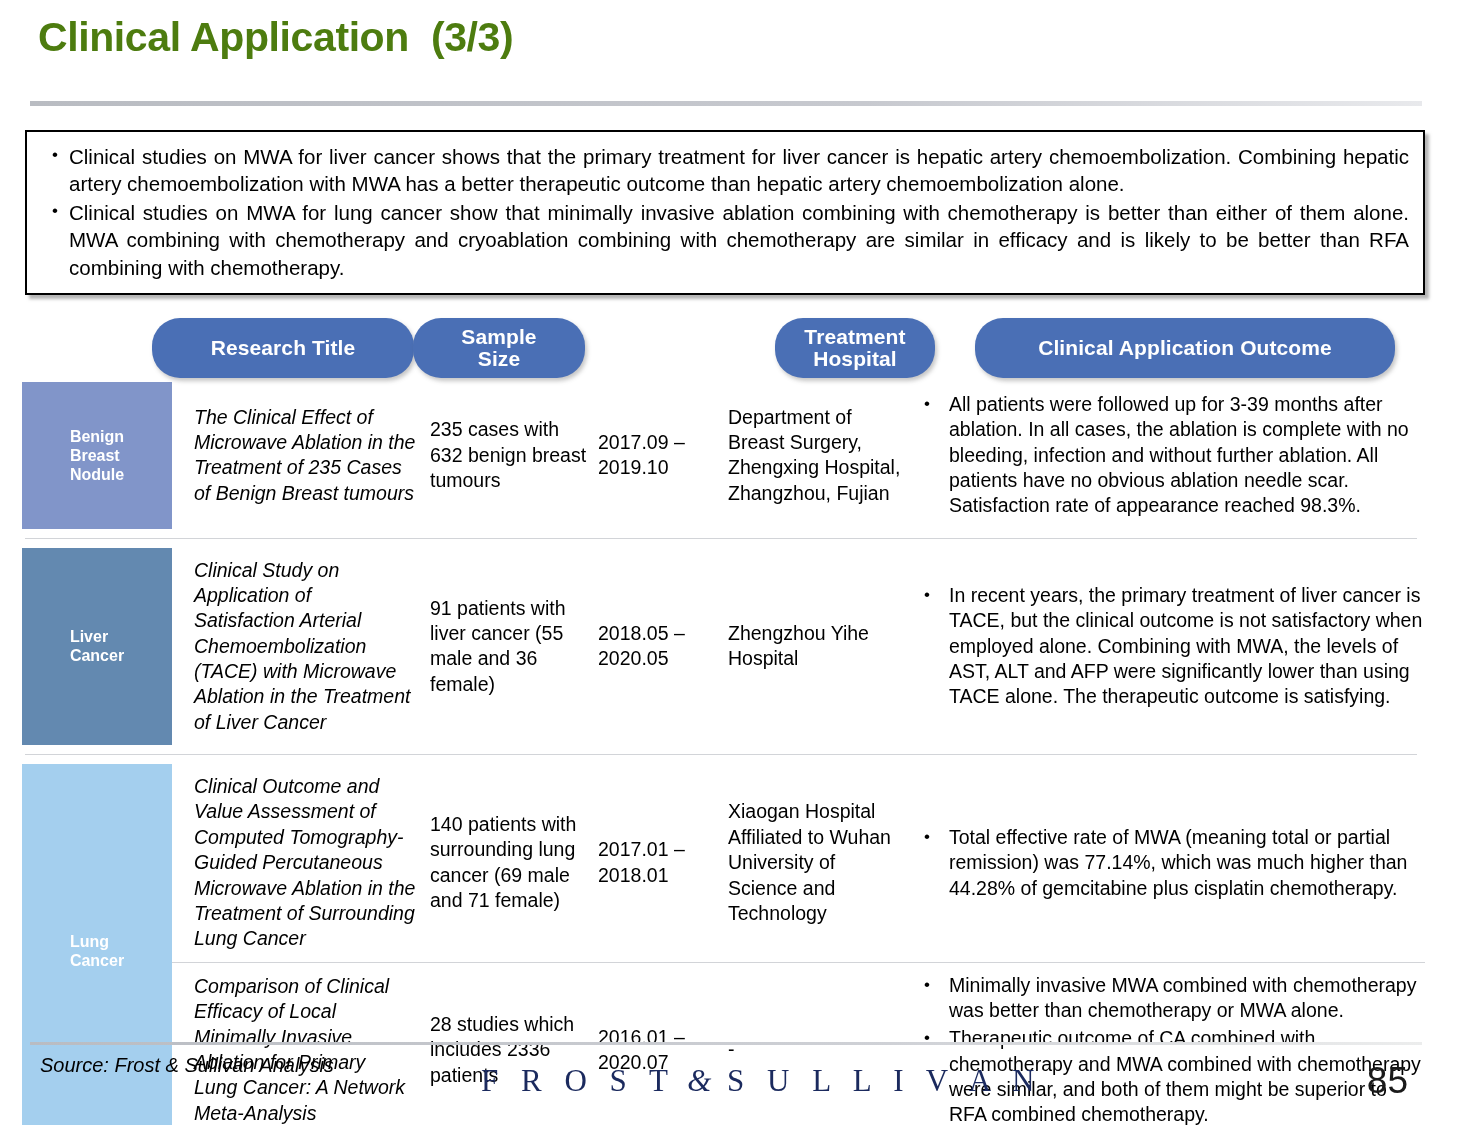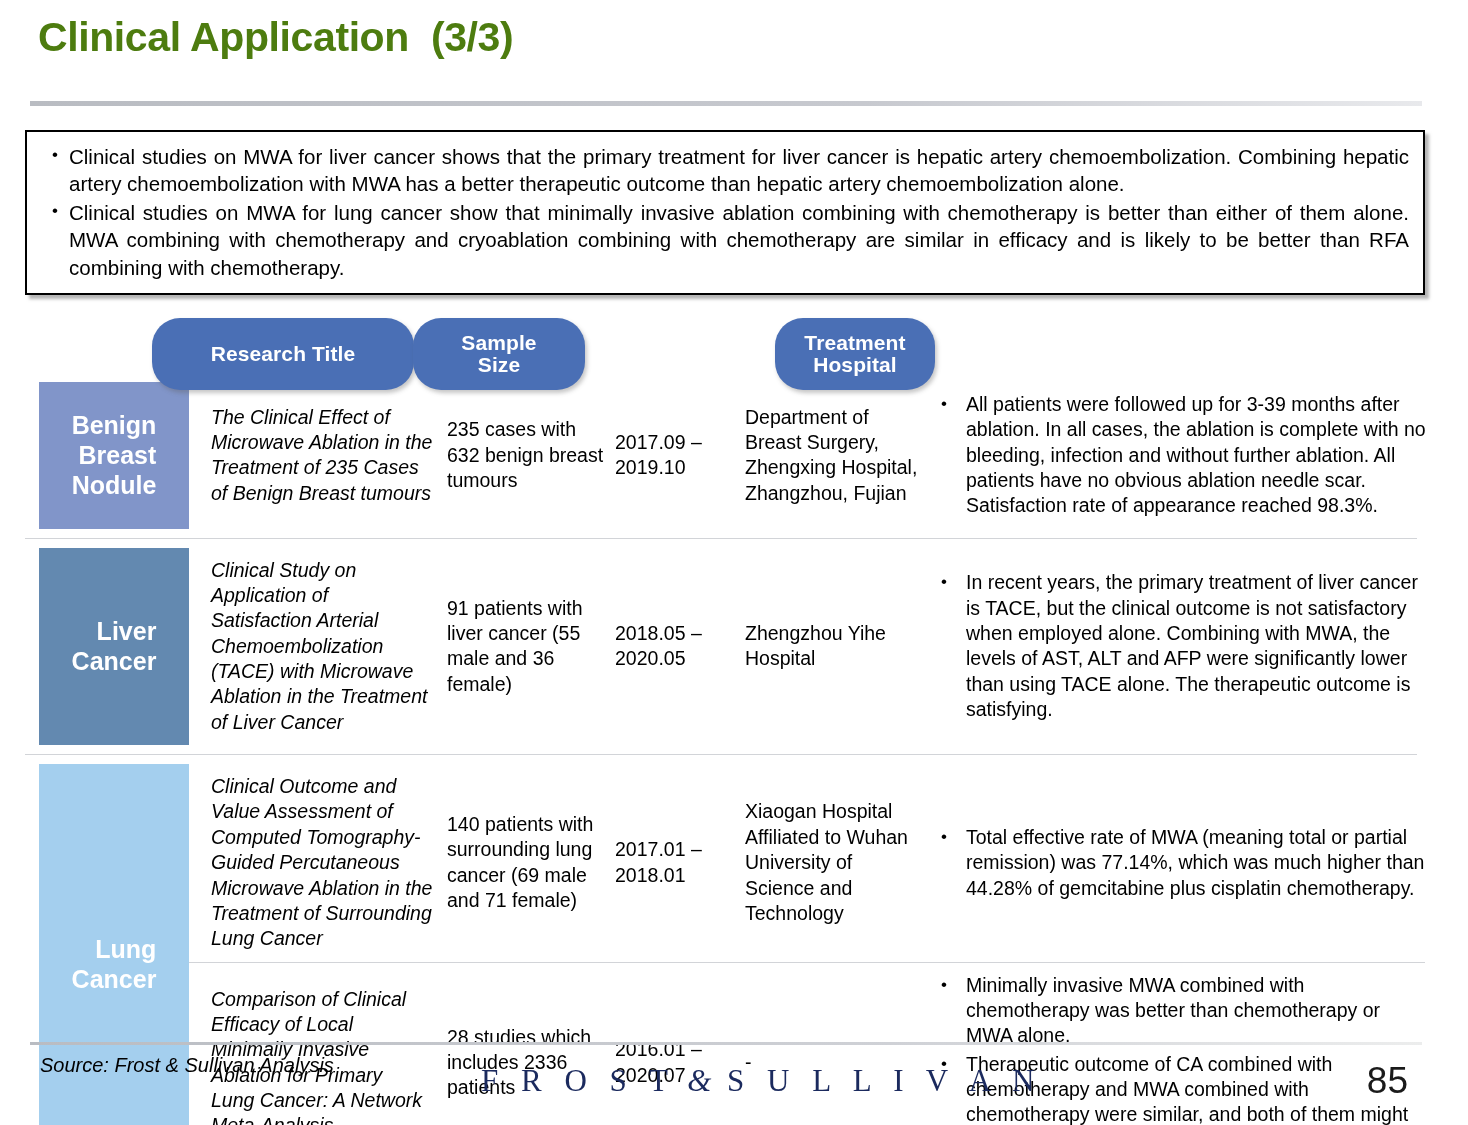--- a/index.html
+++ b/index.html
@@ -69,21 +69,21 @@
   }
 
   .hdr-row {
     position: relative;
     height: 64px;
     margin-left: 0;
   }
   .pill {
     position: absolute;
     top: 0;
-    height: 72px;
+    height: 60px;
     background: #4a6fb5;
     border-radius: 28px;
     color: #fff;
     font-weight: bold;
     font-size: 21px;
     display: flex;
     align-items: center;
     justify-content: center;
     text-align: center;
     line-height: 1.06;
@@ -100,29 +100,29 @@
   }
   .row-sep {
     height: 1px;
     background: #d2d4d8;
     margin-left: 25px;
     width: 1392px;
   }
   .cat-cell {
     width: 150px;
     flex: 0 0 150px;
-    margin-left: 39px;
+    margin-left: 22px;
     color: #fff;
     font-weight: bold;
-    font-size: 25px;
+    font-size: 16px;
     line-height: 1.2;
     display: flex;
     align-items: center;
     justify-content: center;
-    text-align: right;
+    text-align: left;
   }
 
   .c-title   { width: 258px; flex: 0 0 258px; padding: 10px 14px 10px 22px;
                font-style: italic; font-size: 19.5px; line-height: 1.30; }
   .c-sample  { width: 168px; flex: 0 0 168px; padding: 10px 10px 10px 0;
                font-size: 19.5px; line-height: 1.30; }
   .c-time    { width: 130px; flex: 0 0 130px; padding: 10px 8px 10px 0;
                font-size: 19.5px; line-height: 1.30; }
   .c-hosp    { width: 190px; flex: 0 0 190px; padding: 10px 10px 10px 0;
                font-size: 19.5px; line-height: 1.30; }
@@ -198,20 +198,25 @@
           <span>Sample</span>
           <span>Size</span>
         </div>
       </div>
       <div class="pill" style="left: 775px; width: 160px; background: rgb(74, 111, 181);">
         <div>
           <span>Treatment</span>
           <span>Hospital</span>
         </div>
       </div>
+      <div class="pill" style="left: 975px; width: 420px; background: rgb(74, 111, 181);">
+        <div>
+          <span>Clinical Application Outcome</span>
+        </div>
+      </div>
     </div>
   <div id="rows-container">
       <div style="display: flex; align-items: stretch;">
         <div class="cat-cell" style="background: rgb(129, 149, 201);">
           <div>Benign<br>Breast<br>Nodule</div>
         </div>
         <div style="flex: 1 1 auto;">
           <div class="row">
             <div class="c-title">The Clinical Effect of Microwave Ablation in the Treatment of 235 Cases of Benign Breast tumours</div>
             <div class="c-sample">235 cases with 632 benign breast tumours</div>

